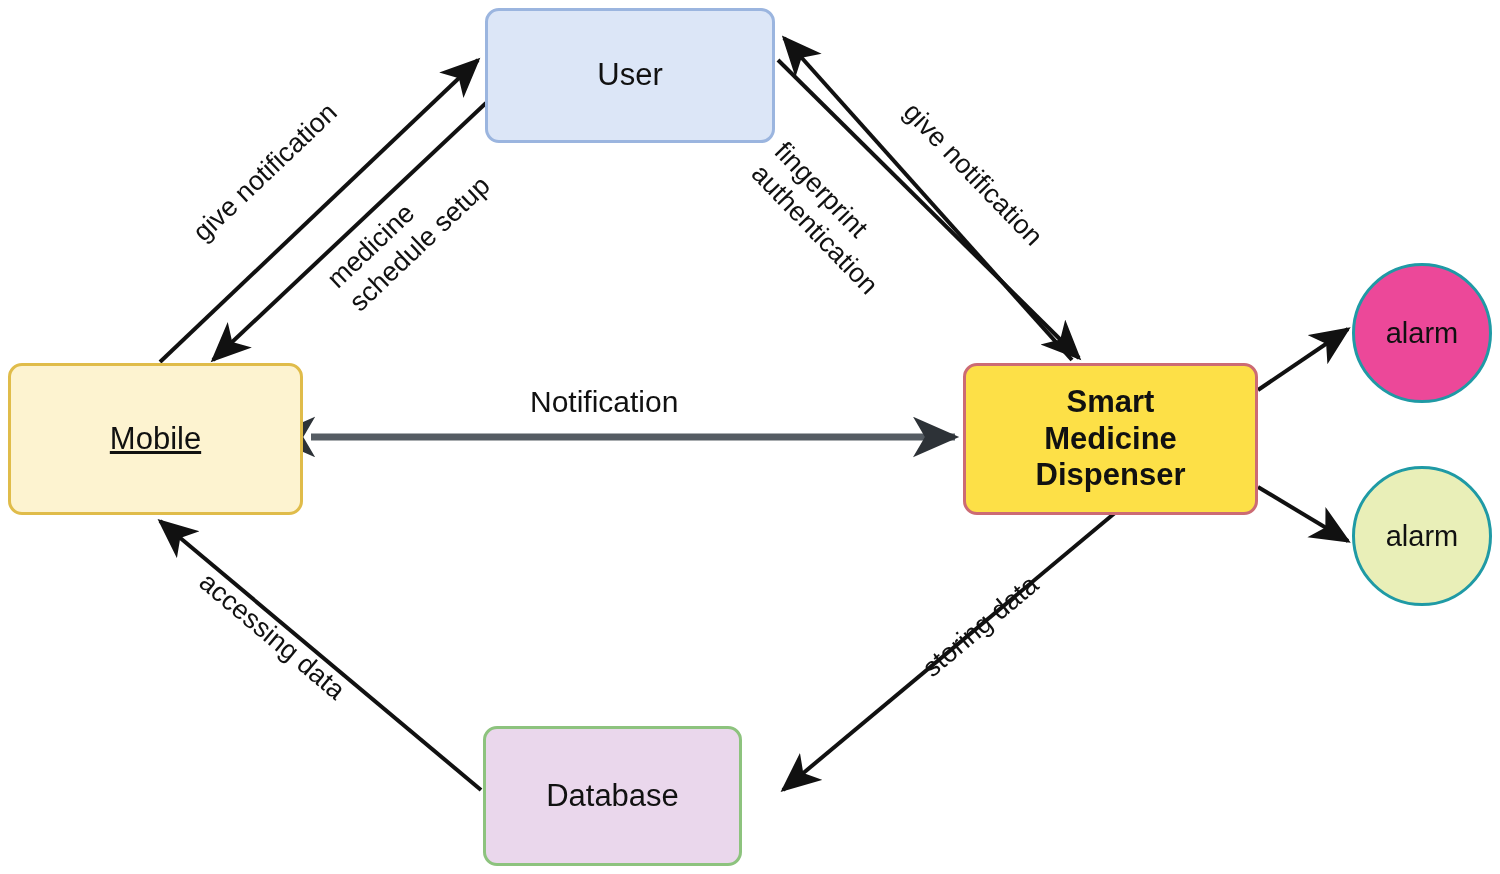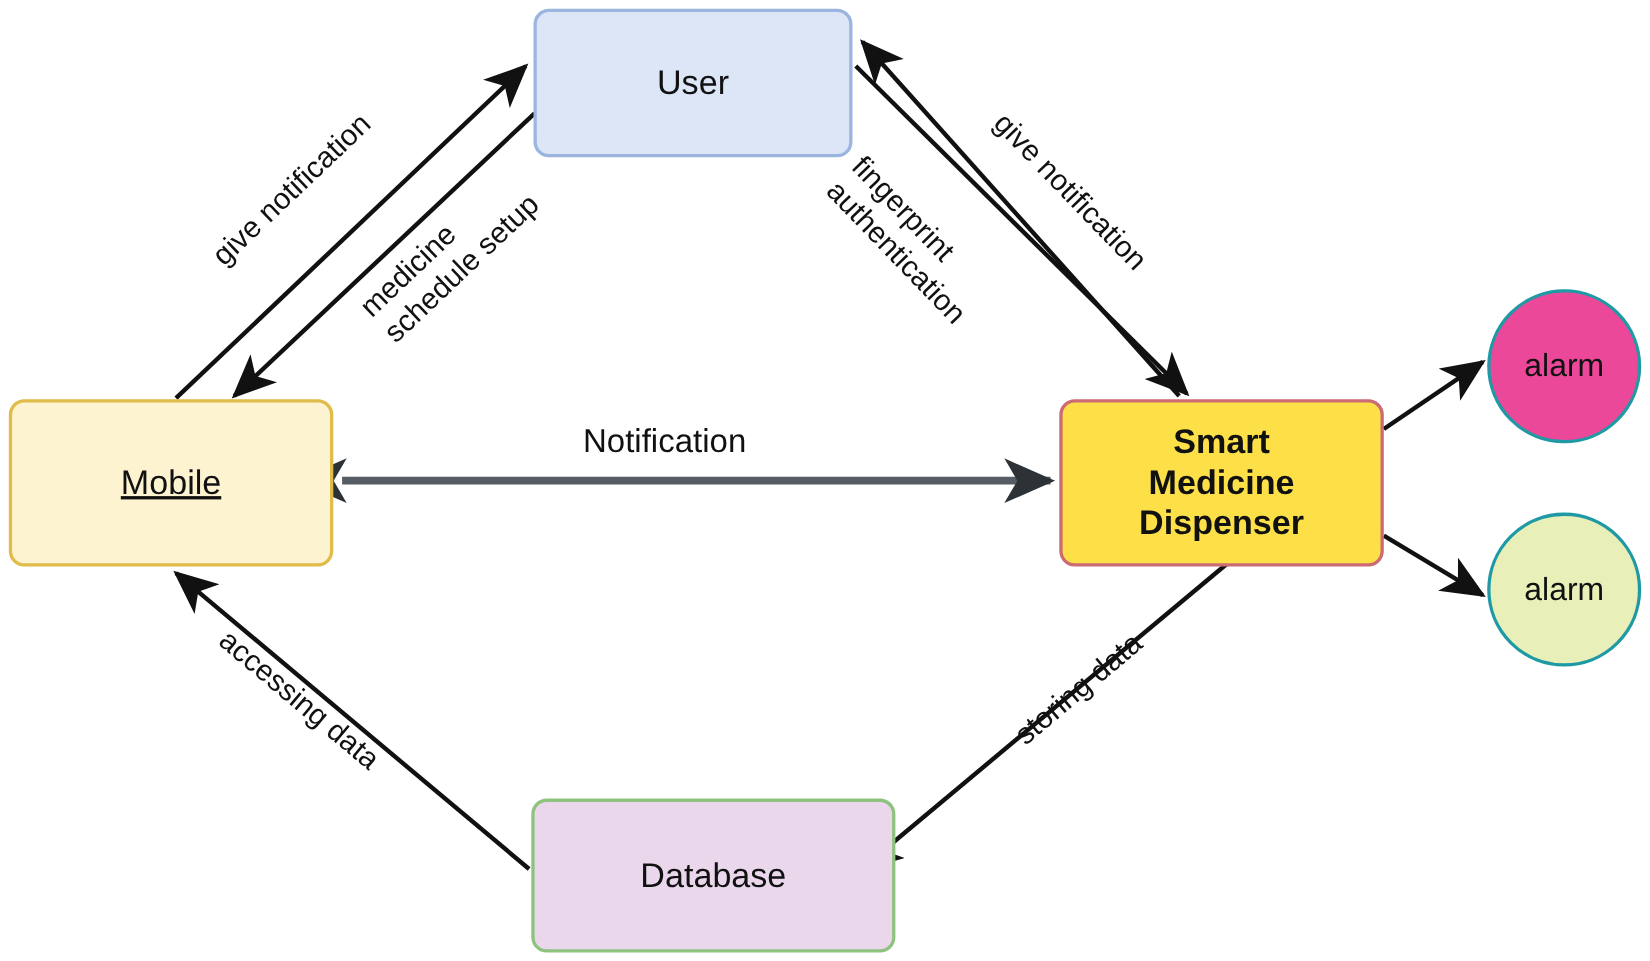--- a/index.html
+++ b/index.html
@@ -58,21 +58,21 @@
     left: 8px; top: 363px; width: 295px; height: 152px;
     background: #fdf3d0;
     border-color: #e0bc4a;
   }
   #node-dispenser {
     left: 963px; top: 363px; width: 295px; height: 152px;
     background: #f7ccd0;
     border-color: #cc6b74;
   }
   #node-database {
-    left: 483px; top: 726px; width: 331px; height: 140px;
+    left: 483px; top: 726px; width: 259px; height: 140px;
     background: #ead7ec;
     border-color: #8dc островa;
   }
   #node-database {
     border-color: #8dc island;
   }
   #node-alarm {
     left: 1352px; top: 263px; width: 140px; height: 140px;
     background: #d8ece0;
     border-color: #1f9aa5;

